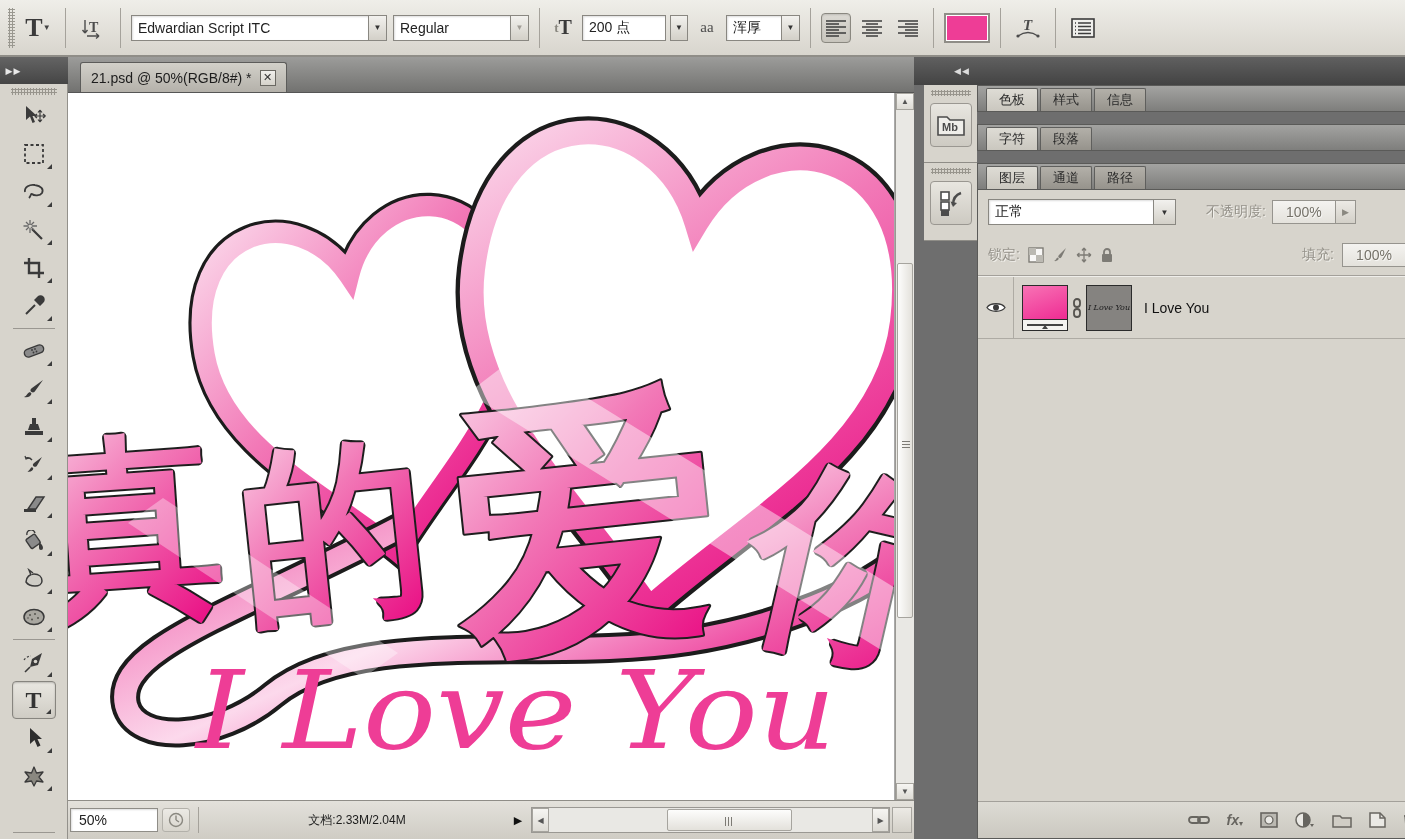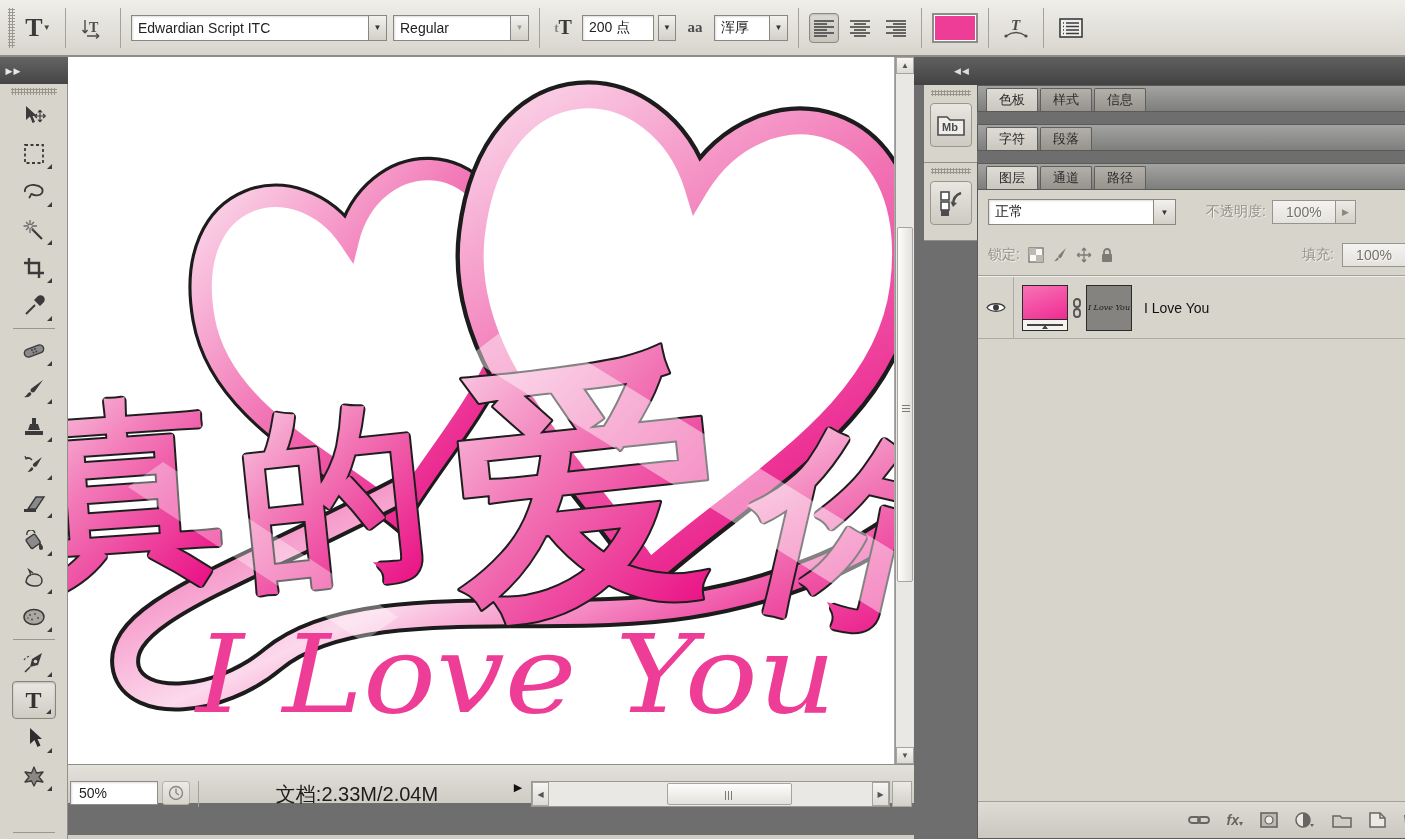--- a/index.html
+++ b/index.html
@@ -39,24 +39,24 @@
   .docarea { width:847px; display:flex; flex-direction:column; }
   .tabbar { height:36px; background:linear-gradient(#9c9c9a,#727270); border-bottom:1px solid #555; display:flex; align-items:flex-end; padding-left:12px; }
   .doctab { height:30px; background:linear-gradient(#d2d0c9,#b4b1aa); border:1px solid #5c5c5a; border-bottom:none; border-radius:3px 3px 0 0; display:flex; align-items:center; gap:8px; padding:0 10px; font-size:14px; color:#1d1d1d; }
   .tabclose { width:16px; height:16px; border:1px solid #6a6862; background:linear-gradient(#f0efec,#d6d3cb); display:flex; align-items:center; justify-content:center; font-size:11px; color:#333; }
   .canvasrow { display:flex; height:707px; }
   .canvas { position:relative; width:827px; height:707px; background:#fff; border-right:1px solid #aaa; overflow:hidden; }
   .vscroll { width:19px; background:#e9e8e4; border-left:1px solid #9a9893; position:relative; }
   .sbtn { position:absolute; left:0; width:18px; height:17px; background:linear-gradient(#f6f5f2,#dddbd5); border:1px solid #a6a49e; color:#555; font-size:8px; display:flex; align-items:center; justify-content:center; }
   .vthumb { position:absolute; left:1px; width:16px; background:linear-gradient(90deg,#fdfdfc,#e3e1db); border:1px solid #a6a49e; border-radius:2px; }
   .grip3h { position:absolute; left:4px; top:50%; width:8px; height:7px; background:repeating-linear-gradient(#7d7b75 0 1px, transparent 1px 3px); }
-  .statusbar { height:39px; background:linear-gradient(#e3e1db,#cfccc4); border-top:1px solid #8f8d87; display:flex; padding:16px 2px; }
+  .statusbar { height:39px; background:linear-gradient(#e3e1db,#cfccc4); border-top:1px solid #8f8d87; display:flex; align-items:center; padding:16px 2px; }
   .zoomfield { width:88px; height:24px; background:#fff; border:1px solid #8f8d87; box-shadow:inset 1px 1px 2px #00000022; display:flex; align-items:center; padding-left:8px; font-size:14px; }
   .timer { width:28px; height:24px; display:flex; align-items:center; justify-content:center; border:1px solid #b3b1aa; border-radius:3px; background:linear-gradient(#eceae5,#d8d5cd); margin-left:4px; }
-  .docinfo { width:300px; text-align:center; font-size:20px; color:#1c1c1c; }
+  .docinfo { width:300px; text-align:center; font-size:12px; color:#1c1c1c; }
   .statarrow { width:22px; text-align:center; font-size:11px; color:#111; }
   .hscroll { position:relative; flex:1; height:26px; background:#e9e8e4; border:1px solid #9a9893; margin:0 2px; }
   .hbtn { position:absolute; top:0; width:17px; height:24px; background:linear-gradient(#f6f5f2,#dddbd5); border:1px solid #a6a49e; color:#555; font-size:8px; display:flex; align-items:center; justify-content:center; }
   .hthumb { position:absolute; top:1px; height:22px; background:linear-gradient(#fdfdfc,#e3e1db); border:1px solid #a6a49e; border-radius:2px; }
   .grip3v { position:absolute; top:7px; left:50%; margin-left:-5px; width:9px; height:9px; background:repeating-linear-gradient(90deg,#7d7b75 0 1px, transparent 1px 3px); }
   .corner { width:20px; height:26px; background:linear-gradient(#eceae5,#d3d0c8); border:1px solid #a6a49e; }
 
   
   .rightregion { flex:1; display:flex; flex-direction:column; }
   .r-head { height:28px; background:linear-gradient(#606060,#434343); display:flex; align-items:center; justify-content:space-between; padding:0 14px 0 40px; color:#dcdcdc; font-size:9px; letter-spacing:1px; }
@@ -117,25 +117,25 @@
     <div style="display:flex">
       <div class="selbox" style="width:118px">Regular</div>
       <div class="selarrow dis">▼</div>
     </div>
     <div class="osep"></div>
     <div class="obtn" style="min-width:26px">
       <span style="font-family:serif;font-size:13px;font-weight:bold;color:#8a8880">t</span>
         <span class="tbig" style="font-size:20px">T</span>
     </div>
     <div style="display:flex">
-      <div class="selbox" style="width:72px">200 点</div>
+      <div class="selbox" style="width:84px">200 点</div>
       <div class="selarrow" style="margin-left:4px;border-left:1px solid #898781">▼</div>
     </div>
     <div class="obtn" style="min-width:26px">
-      <span style="font-family:serif;font-size:15px;font-weight:bold;color:#4c4c4c">aa</span>
+      <span style="font-family:serif;font-size:15px;font-weight:normal;color:#4c4c4c">aa</span>
     </div>
     <div style="display:flex">
       <div class="selbox" style="width:56px">浑厚</div>
       <div class="selarrow">▼</div>
     </div>
     <div class="osep"></div>
     <div class="aln active">
       <svg width="22" height="18" viewBox="0 0 22 18">
         <path d="M1 2h20 M1 5h13 M1 8h20 M1 11h13 M1 14h20 M1 17h13" stroke="#3c3c3c" stroke-width="1.6"></path>
       </svg>
@@ -307,20 +307,26 @@
       <div class="tool">
         <svg width="24" height="22" viewBox="0 0 24 22">
           <path d="M12 2 L14.5 8 L21 7 L17 12 L21 17 L14.5 16 L12 21 L9.5 16 L3 17 L7 12 L3 7 L9.5 8 Z" fill="#8a8880" stroke="#3a3a3a" stroke-width="1.3" stroke-linejoin="round"></path>
         </svg>
           <span class="fo"></span>
       </div>
       <div class="tdiv" style="margin-top:auto;margin-bottom:6px"></div>
     </div>
 
     <div class="docarea">
+      <div class="tabbar">
+        <div class="doctab">
+          <span>21.psd @ 50%(RGB/8#) *</span>
+          <span class="tabclose">✕</span>
+        </div>
+      </div>
 
       <div class="canvasrow">
         <div class="canvas">
           
           <svg width="827" height="707" viewBox="0 0 827 707">
             <defs>
               <linearGradient id="pg" x1="0" y1="0" x2="0.75" y2="1">
                 <stop offset="0" stop-color="#fbd9eb"></stop>
                 <stop offset="0.45" stop-color="#f279b7"></stop>
                 <stop offset="1" stop-color="#ea1587"></stop>

